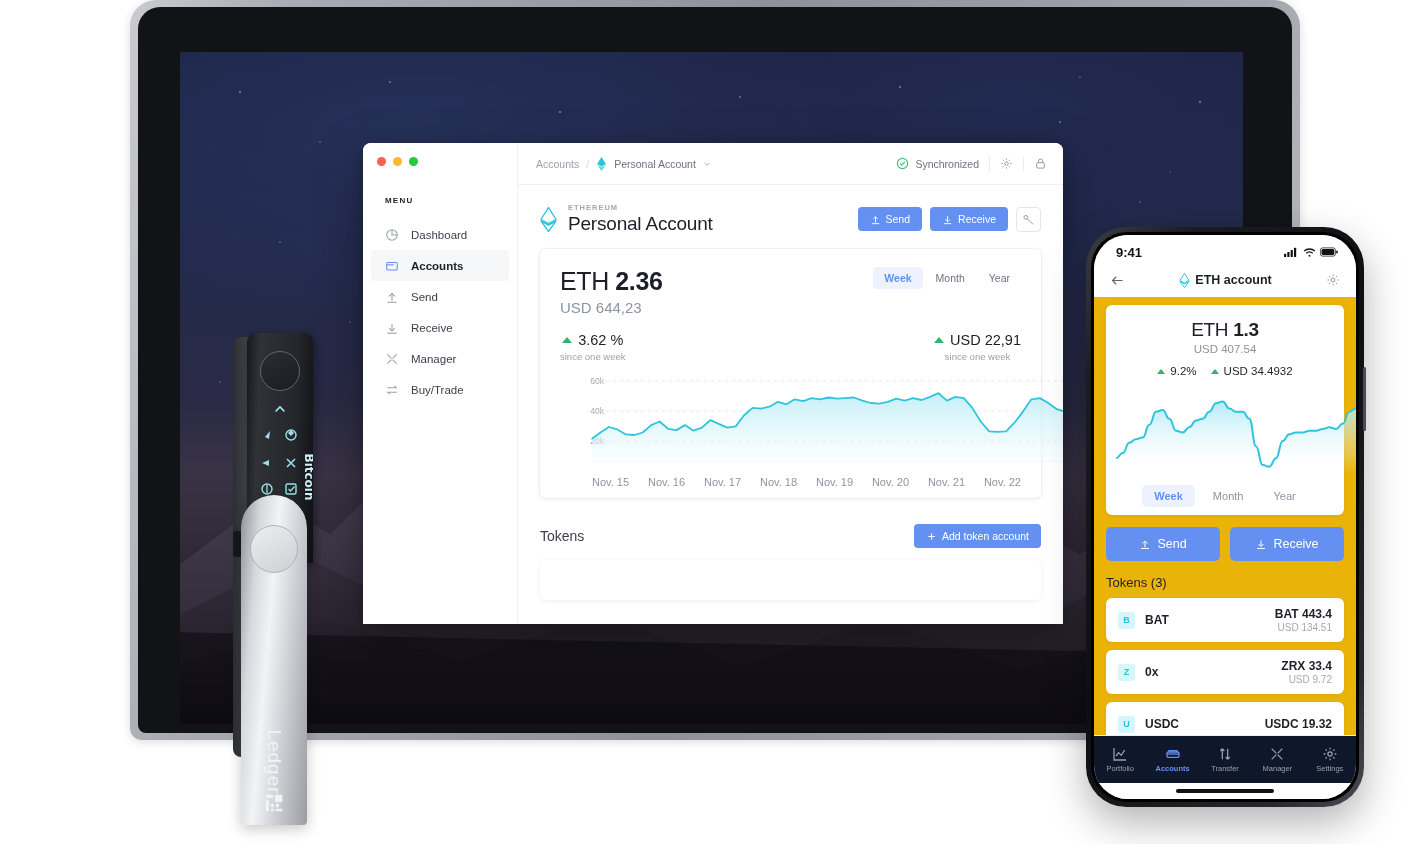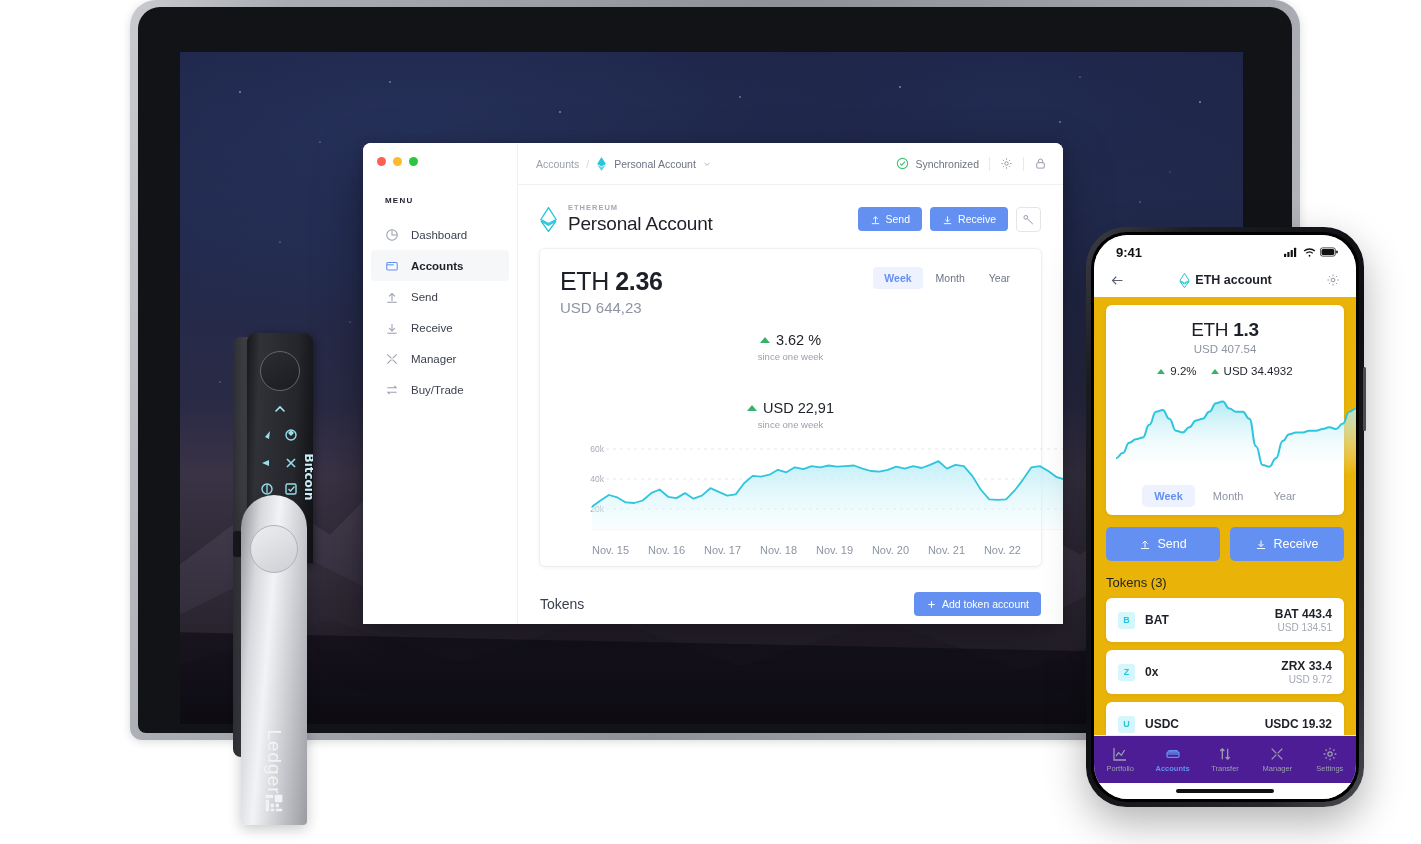--- a/index.html
+++ b/index.html
@@ -105,21 +105,21 @@
   }
   .card-top { display: flex; justify-content: space-between; align-items: flex-start; }
   .bal-big { font-size: 25px; color: #1d2028; font-weight: 400; letter-spacing: -.4px; }
   .bal-big b { font-weight: 700; }
   .bal-sub { font-size: 15px; color: #8d94a2; margin-top: 3px; }
   .range { display: flex; gap: 2px; }
   .range div {
     font-size: 10.5px; color: #6c7382; padding: 5px 11px; border-radius: 4px; cursor: pointer;
   }
   .range div.on { background: #eef2fe; color: #6490f1; font-weight: 600; }
-  .deltas { display: flex; gap: 38px; justify-content: space-between; margin-top: 16px; flex-direction: column; }
+  .deltas { display: flex; gap: 38px; justify-content: space-between; margin-top: 16px; }
   .delta { text-align: center; }
   .delta .v { font-size: 14.5px; color: #1d2028; display: flex; align-items: center; gap: 6px; justify-content: center; }
   .tri { width: 0; height: 0; border-left: 5px solid transparent; border-right: 5px solid transparent; border-bottom: 6px solid #37b26a; }
   .delta .s { font-size: 9.5px; color: #9aa0ad; margin-top: 3px; }
   .chartbox { position: relative; height: 112px; margin-top: 14px; }
   .ylabels { position: absolute; left: 16px; top: 0; width: 28px; height: 86px; }
   .ylabels span { position: absolute; right: 0; font-size: 8.5px; color: #a3a8b3; transform: translateY(-50%); }
   .plot { position: absolute; left: 32px; right: 0; top: 0; height: 86px; }
   .xlabels { position: absolute; left: 32px; right: 0; bottom: 0; display: flex; justify-content: space-between; }
   .xlabels span { font-size: 11px; color: #8d94a2; }
@@ -224,21 +224,21 @@
   .tok-l { display: flex; align-items: center; gap: 10px; }
   .tok-badge {
     width: 17px; height: 17px; border-radius: 3px; background: #d5f6fb; color: #28c6dd;
     font-size: 9px; font-weight: 700; display: flex; align-items: center; justify-content: center;
   }
   .tok-name { font-size: 12px; color: #1d2028; font-weight: 600; }
   .tok-r { text-align: right; }
   .tok-amt { font-size: 12px; color: #1d2028; font-weight: 700; }
   .tok-usd { font-size: 10px; color: #a3a8b3; margin-top: 1px; }
   .tabbar {
-    height: 48px; background: #4c1d95; display: flex; align-items: center;
+    height: 48px; background: #0f172a; display: flex; align-items: center;
     border-top: 1px solid #eceef1; flex: 0 0 48px;
   }
   .tab { flex: 1; text-align: center; cursor: pointer; }
   .tab .ic { margin: 0 auto 2px; width: 16px; height: 16px; color: #9aa0ad; }
   .tab .t { font-size: 7.5px; color: #9aa0ad; }
   .tab.on .ic { color: #6490f1; } .tab.on .t { color: #6490f1; font-weight: 700; }
   .homebar { height: 16px; background: #fff; display: flex; align-items: center; justify-content: center; flex: 0 0 16px; }
   .homebar div { width: 98px; height: 4px; background: #111; border-radius: 3px; }
   .phone-side { position: absolute; right: -2px; top: 140px; width: 3px; height: 64px; background: #4a4c52; border-radius: 2px; }
 </style>

